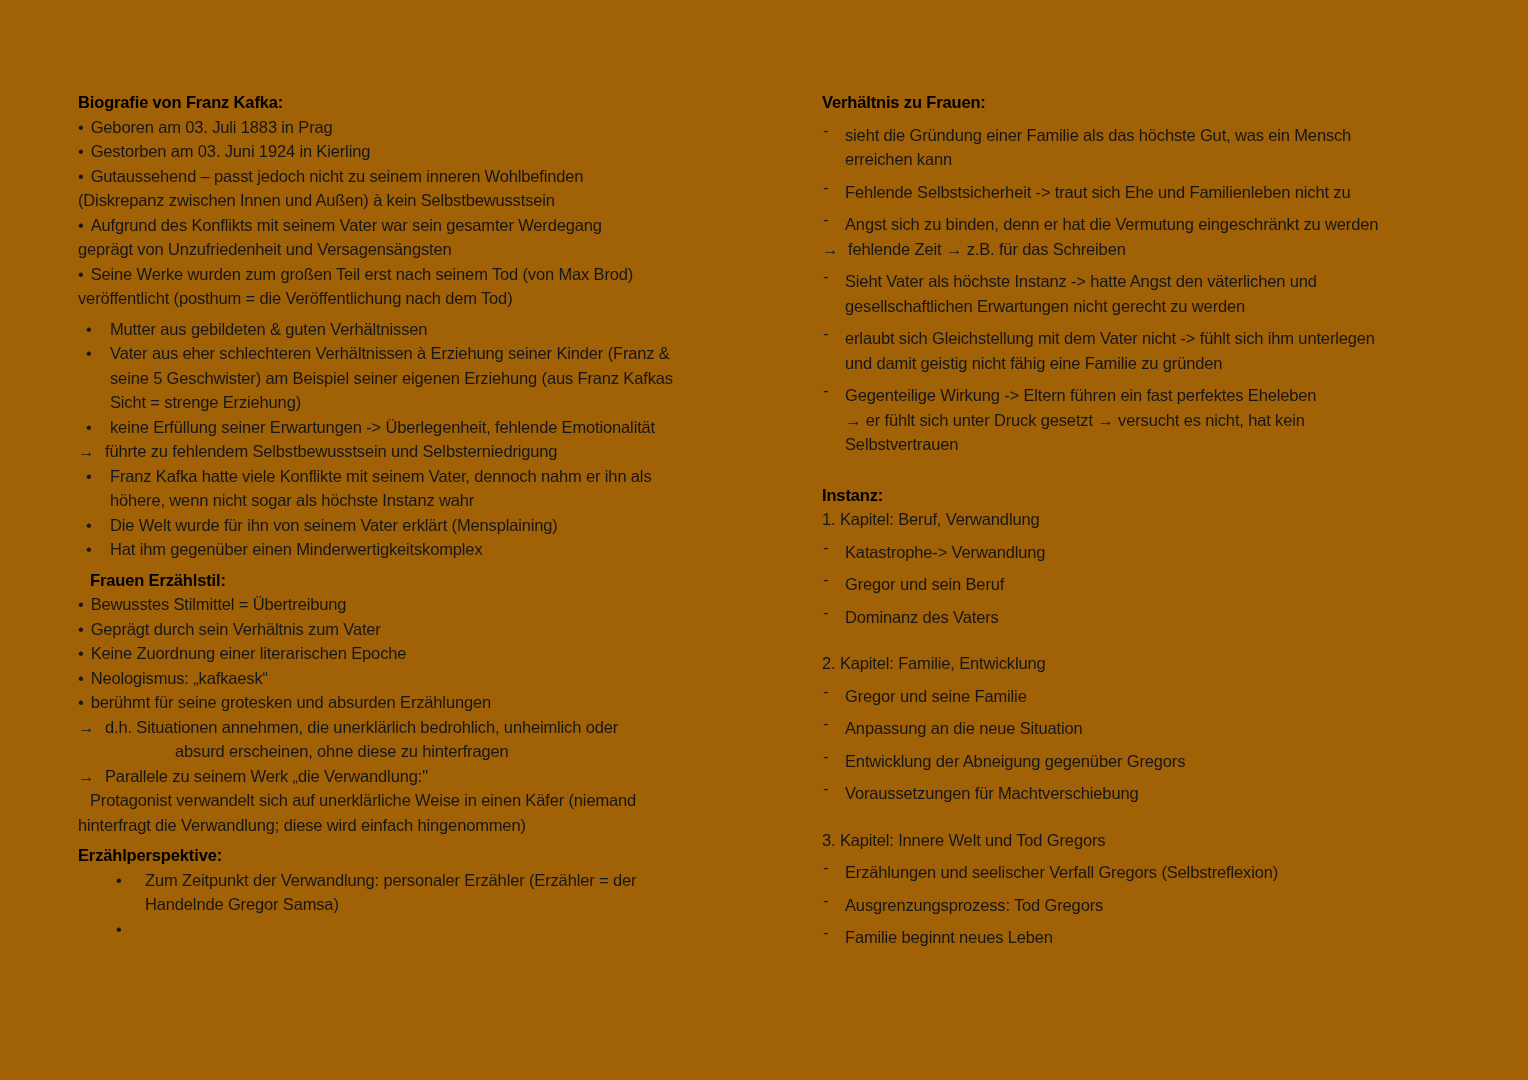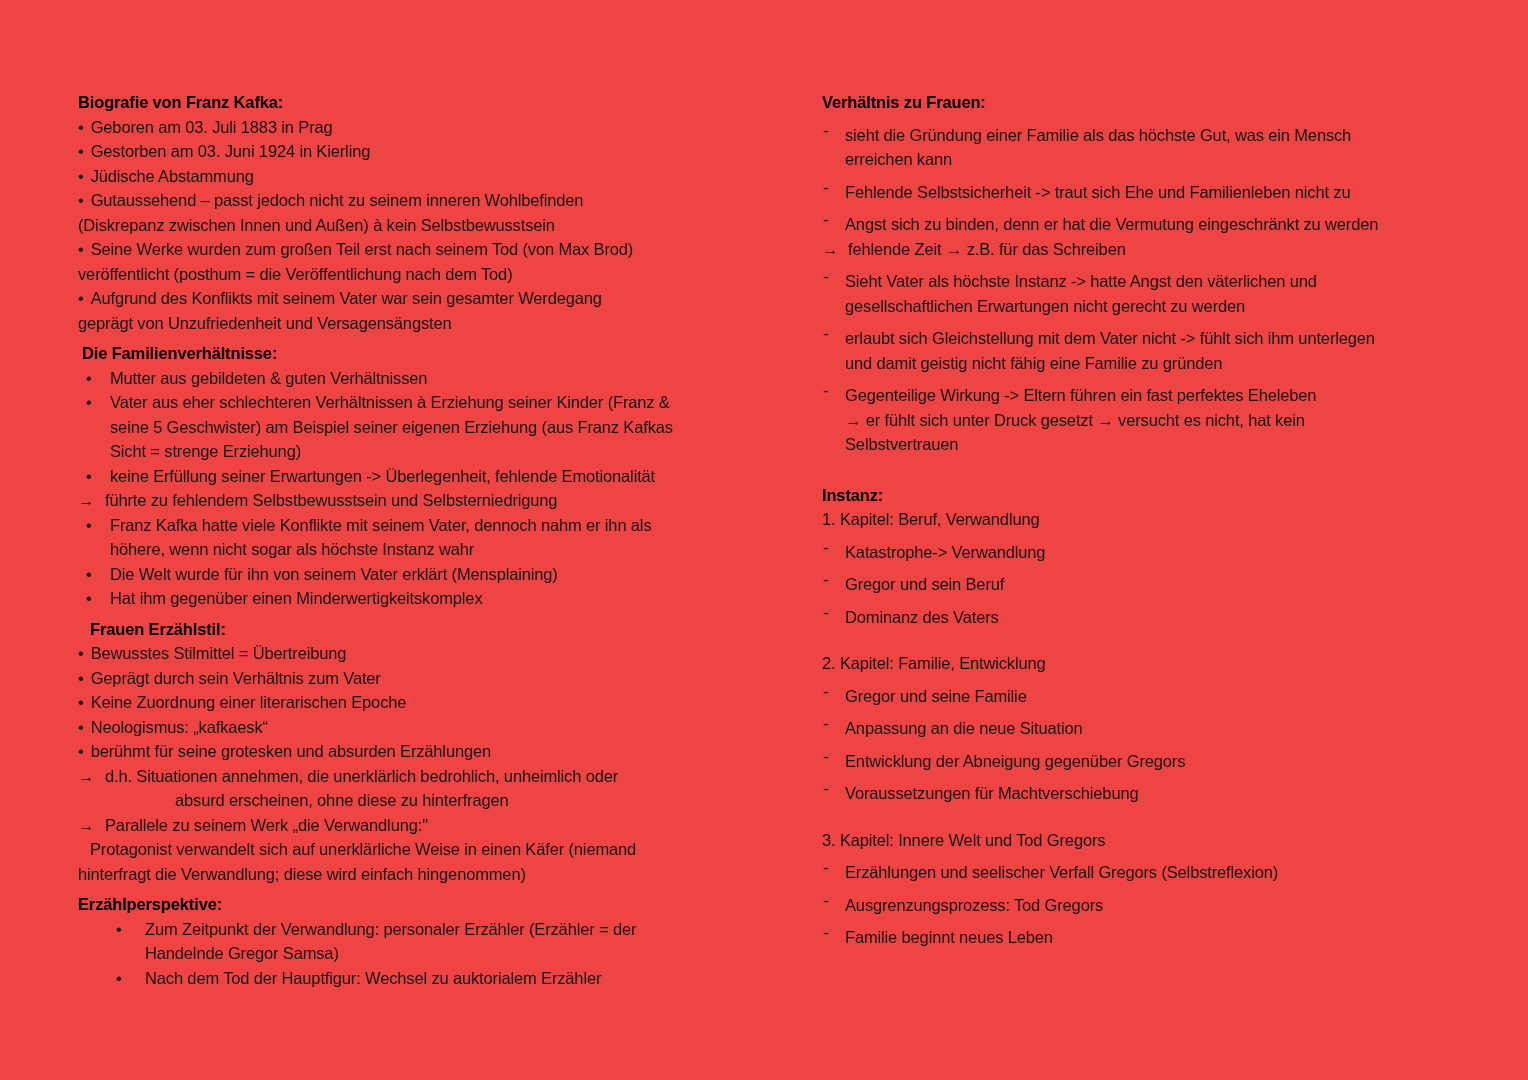--- a/index.html
+++ b/index.html
@@ -9,21 +9,21 @@
     font-family: "Liberation Sans", "DejaVu Sans", sans-serif;
     color: #161616;
   }
   .page {
     position: relative;
     width: 1528px; height: 1080px;
     box-sizing: border-box;
     padding: 90px 0 0 78px;
     display: flex;
     overflow: hidden;
-    background: #ef4444;
+    background: #a16207;
   }
   .col { flex: none; }
   .col-left  { width: 692px; margin-right: 52px; }
   .col-right { width: 668px; }
 
   p { margin: 0; position: relative; font-size: 16.5px; line-height: 24.5px; letter-spacing: -0.15px; }
   .tx { white-space: pre-line; margin-top: 13px; }
   .heading { font-weight: bold; color: #000; }
 
   
@@ -63,30 +63,28 @@
 </style>
 </head>
 <body>
 
 <div class="page">
   <div class="col col-left">
       <div class="section">
         <p class="heading">Biografie von Franz Kafka:</p>
         <p class="it bullet-flush"><span class="mk mk-bullet">•</span><span class="tx">Geboren am 03. Juli 1883 in Prag</span></p>
         <p class="it bullet-flush"><span class="mk mk-bullet">•</span><span class="tx">Gestorben am 03. Juni 1924 in Kierling</span></p>
-        <p class="it bullet-flush"><span class="mk mk-bullet">•</span><span class="tx">Jüdische Abstammung</span></p>
         <p class="it bullet-flush"><span class="mk mk-bullet">•</span><span class="tx">Gutaussehend – passt jedoch nicht zu seinem inneren Wohlbefinden
 (Diskrepanz zwischen Innen und Außen) à kein Selbstbewusstsein</span></p>
+        <p class="it bullet-flush"><span class="mk mk-bullet">•</span><span class="tx">Aufgrund des Konflikts mit seinem Vater war sein gesamter Werdegang
+geprägt von Unzufriedenheit und Versagensängsten</span></p>
         <p class="it bullet-flush"><span class="mk mk-bullet">•</span><span class="tx">Seine Werke wurden zum großen Teil erst nach seinem Tod (von Max Brod)
 veröffentlicht (posthum = die Veröffentlichung nach dem Tod)</span></p>
-        <p class="it bullet-flush"><span class="mk mk-bullet">•</span><span class="tx">Aufgrund des Konflikts mit seinem Vater war sein gesamter Werdegang
-geprägt von Unzufriedenheit und Versagensängsten</span></p>
       </div>
       <div class="section">
-        <p class="heading" style="padding-left: 4px;">Die Familienverhältnisse:</p>
         <p class="it bullet-hang"><span class="mk mk-bullet">•</span><span class="tx">Mutter aus gebildeten &amp; guten Verhältnissen</span></p>
         <p class="it bullet-hang"><span class="mk mk-bullet">•</span><span class="tx">Vater aus eher schlechteren Verhältnissen à Erziehung seiner Kinder (Franz &amp;
 seine 5 Geschwister) am Beispiel seiner eigenen Erziehung (aus Franz Kafkas
 Sicht = strenge Erziehung)</span></p>
         <p class="it bullet-hang"><span class="mk mk-bullet">•</span><span class="tx">keine Erfüllung seiner Erwartungen -&gt; Überlegenheit, fehlende Emotionalität</span></p>
         <p class="it arrow"><span class="mk mk-arrow">→</span><span class="tx">führte zu fehlendem Selbstbewusstsein und Selbsterniedrigung</span></p>
         <p class="it bullet-hang"><span class="mk mk-bullet">•</span><span class="tx">Franz Kafka hatte viele Konflikte mit seinem Vater, dennoch nahm er ihn als
 höhere, wenn nicht sogar als höchste Instanz wahr</span></p>
         <p class="it bullet-hang"><span class="mk mk-bullet">•</span><span class="tx">Die Welt wurde für ihn von seinem Vater erklärt (Mensplaining)</span></p>
         <p class="it bullet-hang"><span class="mk mk-bullet">•</span><span class="tx">Hat ihm gegenüber einen Minderwertigkeitskomplex</span></p>
@@ -101,21 +99,21 @@
         <p class="it arrow"><span class="mk mk-arrow">→</span><span class="tx">d.h. Situationen annehmen, die unerklärlich bedrohlich, unheimlich oder</span></p>
         <p class="it cont-deep"><span class="tx">absurd erscheinen, ohne diese zu hinterfragen</span></p>
         <p class="it arrow"><span class="mk mk-arrow">→</span><span class="tx">Parallele zu seinem Werk „die Verwandlung:"</span></p>
         <p class="it plain-indent"><span class="tx">Protagonist verwandelt sich auf unerklärliche Weise in einen Käfer (niemand
 hinterfragt die Verwandlung; diese wird einfach hingenommen)</span></p>
       </div>
       <div class="section">
         <p class="heading">Erzählperspektive:</p>
         <p class="it bullet-deep"><span class="mk mk-bullet">•</span><span class="tx">Zum Zeitpunkt der Verwandlung: personaler Erzähler (Erzähler = der
 Handelnde Gregor Samsa)</span></p>
-        <p class="it bullet-deep"><span class="mk mk-bullet">•</span><span class="tx">Nach dem Tod der Hauptfigur: Wechsel zu auktorialem Erzähler</span></p>
+        <p class="it bullet-deep"><span class="mk mk-bullet">•</span></p>
       </div>
     </div>
   <div class="col col-right">
       <div class="section">
         <p class="heading">Verhältnis zu Frauen:</p>
         <p class="it dash"><span class="mk mk-dash">-</span><span class="tx">sieht die Gründung einer Familie als das höchste Gut, was ein Mensch
 erreichen kann</span></p>
         <p class="it dash"><span class="mk mk-dash">-</span><span class="tx">Fehlende Selbstsicherheit -&gt; traut sich Ehe und Familienleben nicht zu</span></p>
         <p class="it dash"><span class="mk mk-dash">-</span><span class="tx">Angst sich zu binden, denn er hat die Vermutung eingeschränkt zu werden</span></p>
         <p class="it arrow-flush"><span class="mk mk-arrow">→</span><span class="tx">fehlende Zeit → z.B. für das Schreiben</span></p>

